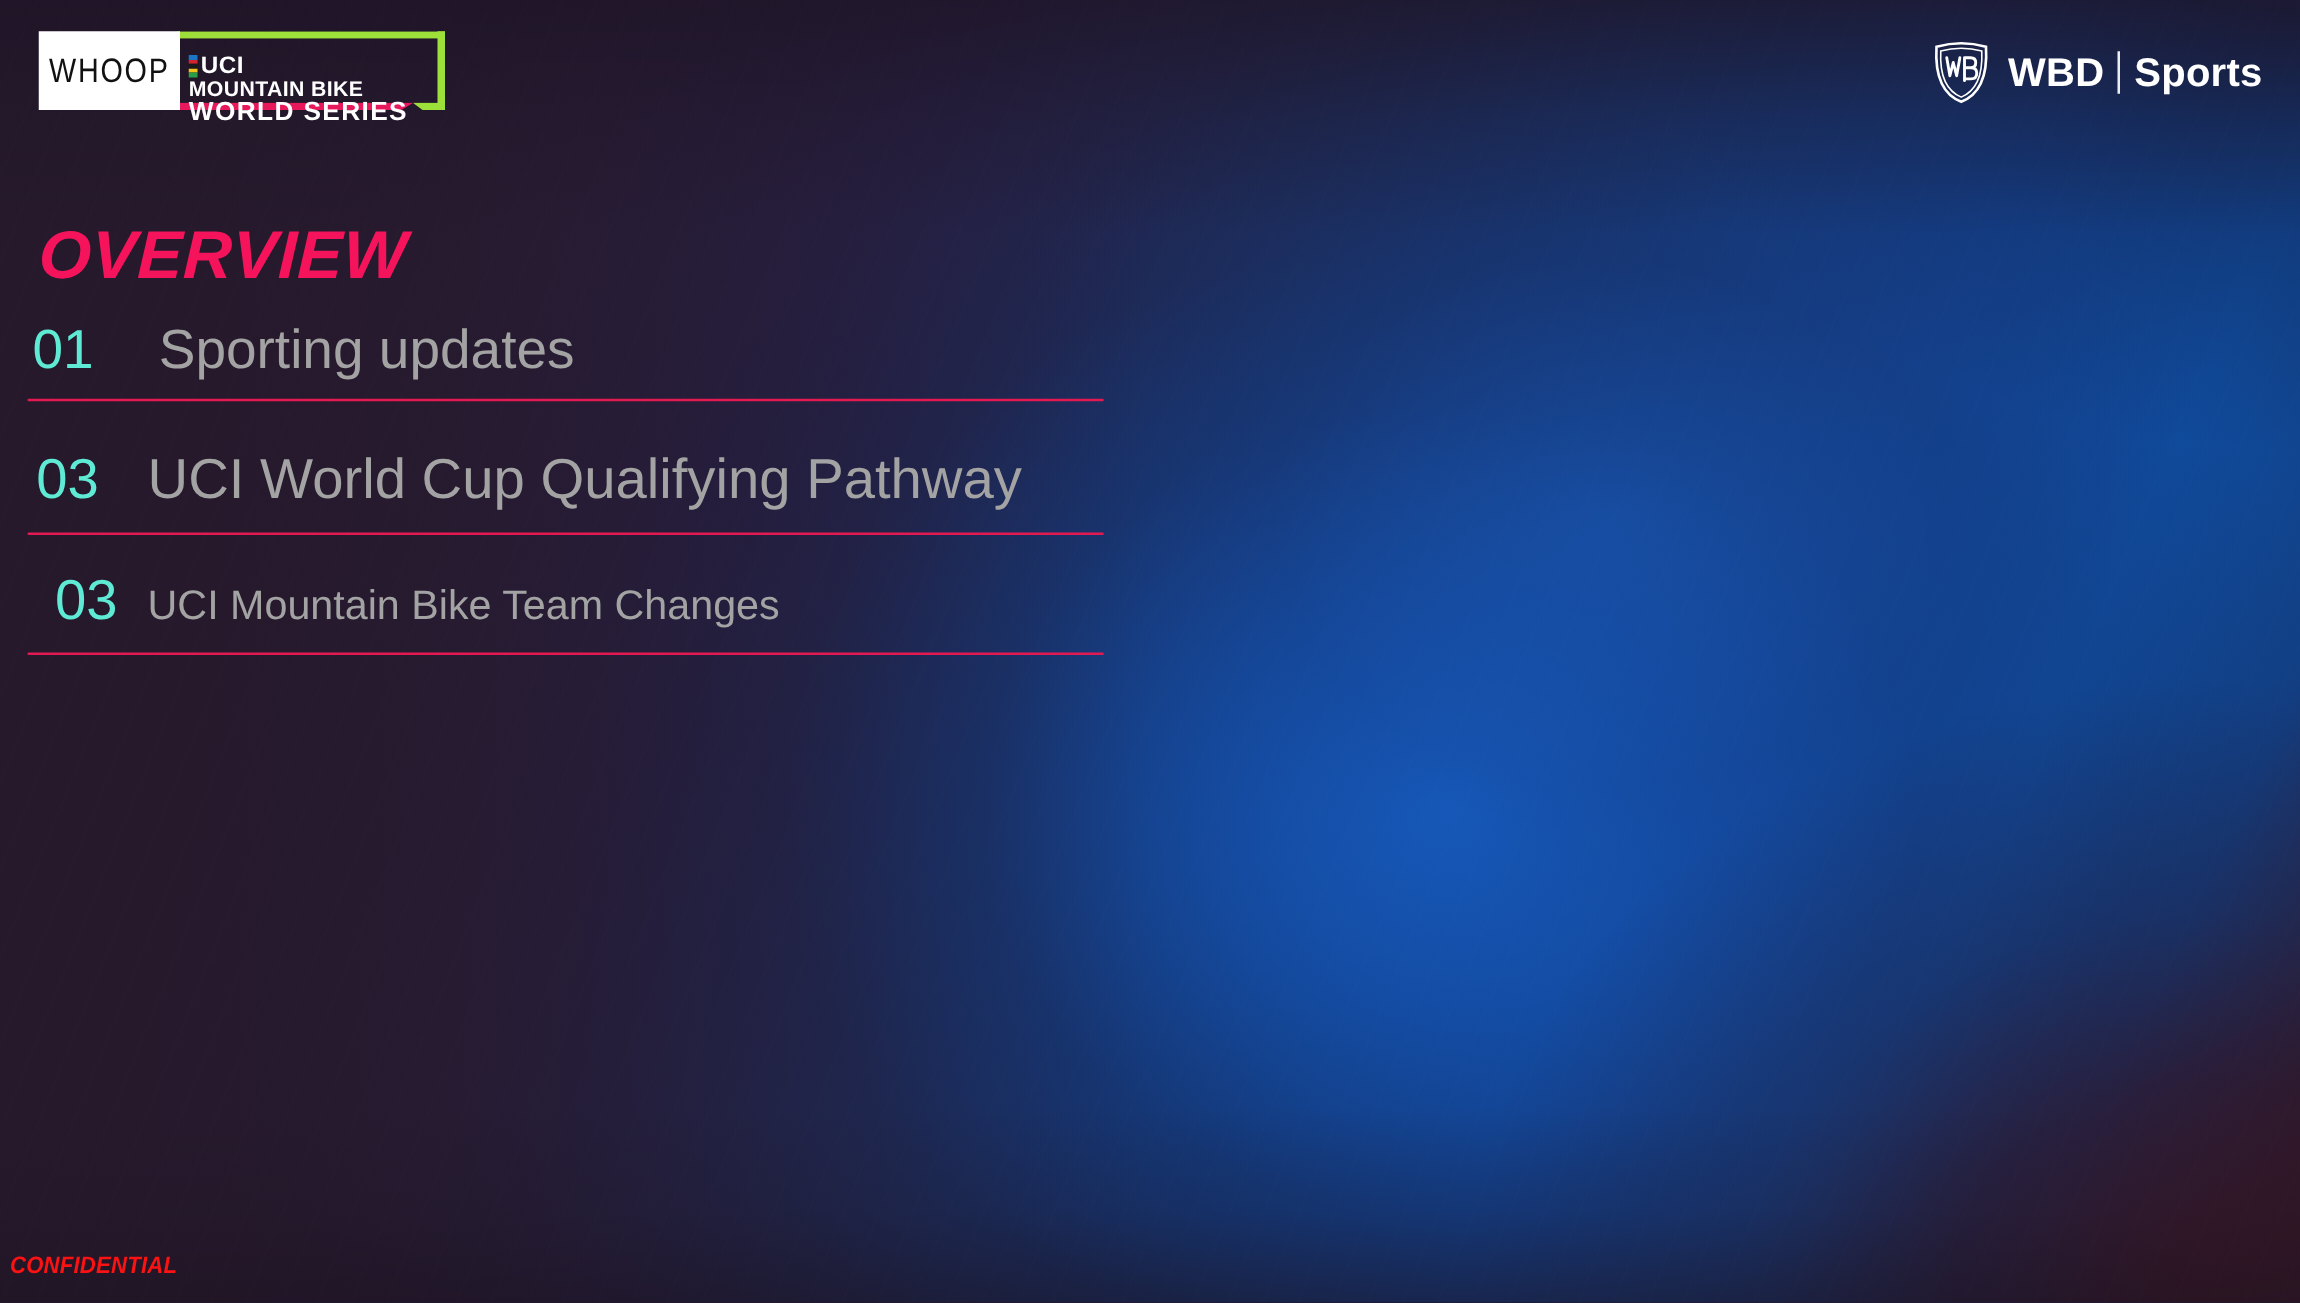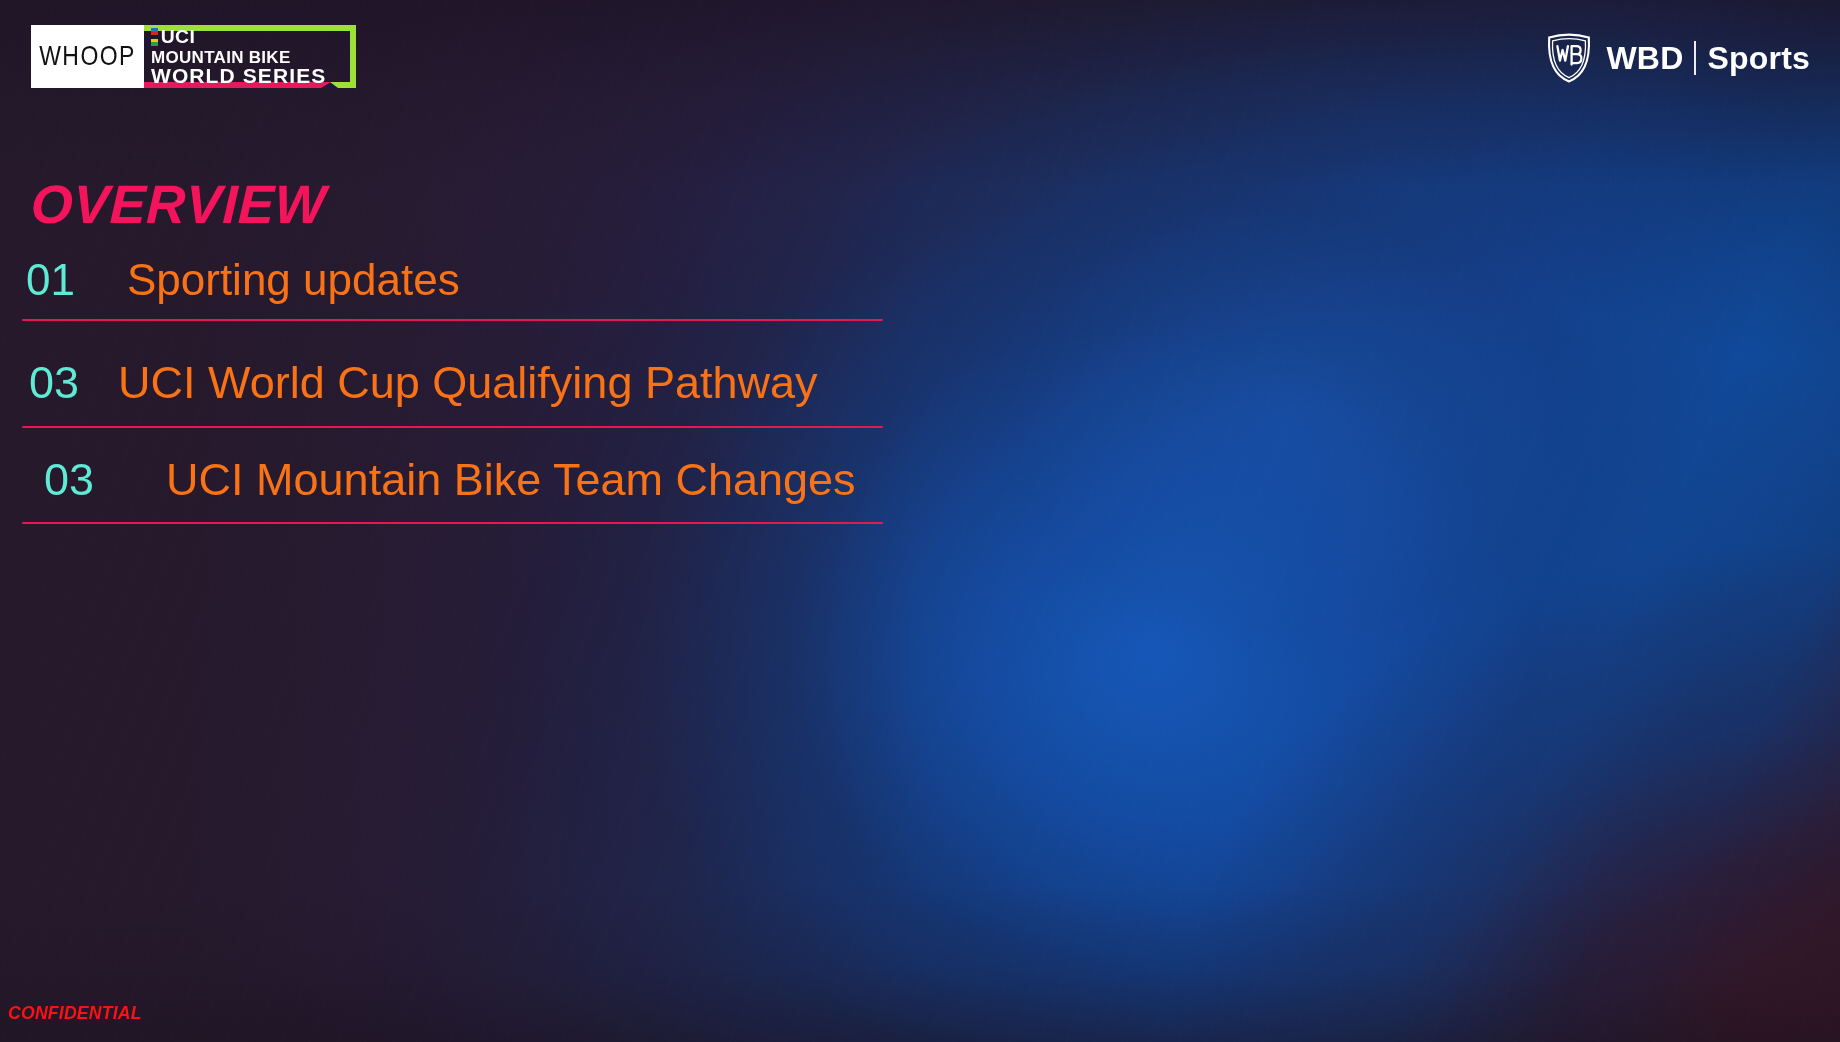--- a/index.html
+++ b/index.html
@@ -101,21 +101,21 @@
     flex:0 0 auto;
   }
   .whoop-word {
     font-family:"Liberation Sans", sans-serif;
     font-size:23px; font-weight:400; letter-spacing:1.4px;
     color:#111; transform:scaleY(1.18);
   }
   .mtb-right {
     position:relative; flex:1 1 auto;
     display:flex; flex-direction:column; justify-content:flex-start;
-    padding-left:7px; padding-top:2px;
+    padding-left:7px; padding-top:18px;
   }
   .uci-row { display:flex; align-items:flex-start; gap:3px; height:21px; }
   .uci-stripes {
     width:7px; height:18px; display:flex; flex-direction:column;
     flex:0 0 auto; margin-top:1px;
   }
   .uci-stripes i { display:block; flex:1 1 auto; width:100%; }
   .st-blue  { background:#1b74c4; }
   .st-red   { background:#d4232c; }
   .st-black { background:#1a1a1a; }
@@ -199,41 +199,41 @@
   .agenda-row {
     position:relative;
     display:flex; align-items:baseline;
   }
   .agenda-num {
     font-family:"Liberation Sans", sans-serif;
     color:#5eead4; font-weight:400;
   }
   .agenda-label {
     font-family:"Liberation Sans", sans-serif;
-    color:#f97316; font-weight:400;
+    color:#a3a3a3; font-weight:400;
     white-space:nowrap;
   }
   .agenda-rule {
     height:2px; background:#e21a51;
     border-radius:1px;
   }
 
   
   .row-1 .agenda-num   { font-size:44px; margin-left:26px; }
   .row-1 .agenda-label { font-size:44px; margin-left:52px; }
   .rule-1 { margin:14px 0 0 22px; width:861px; }
 
   .row-2 { margin-top:36px; }
   .row-2 .agenda-num   { font-size:45px; margin-left:29px; }
   .row-2 .agenda-label { font-size:45px; margin-left:39px; }
   .rule-2 { margin:17px 0 0 22px; width:861px; }
 
   .row-3 { margin-top:26px; }
   .row-3 .agenda-num   { font-size:45px; margin-left:44px; }
-  .row-3 .agenda-label { font-size:45px; margin-left:72px; }
+  .row-3 .agenda-label { font-size:33px; margin-left:24px; }
   .rule-3 { margin:16px 0 0 22px; width:861px; }
 
   
   #confidential {
     position:absolute; left:8px; bottom:18px;
     font-family:"Liberation Sans", sans-serif;
     font-size:19px; font-weight:700; font-style:italic;
     letter-spacing:.2px;
     color:#fb1212;
     transform:scaleX(.93);

